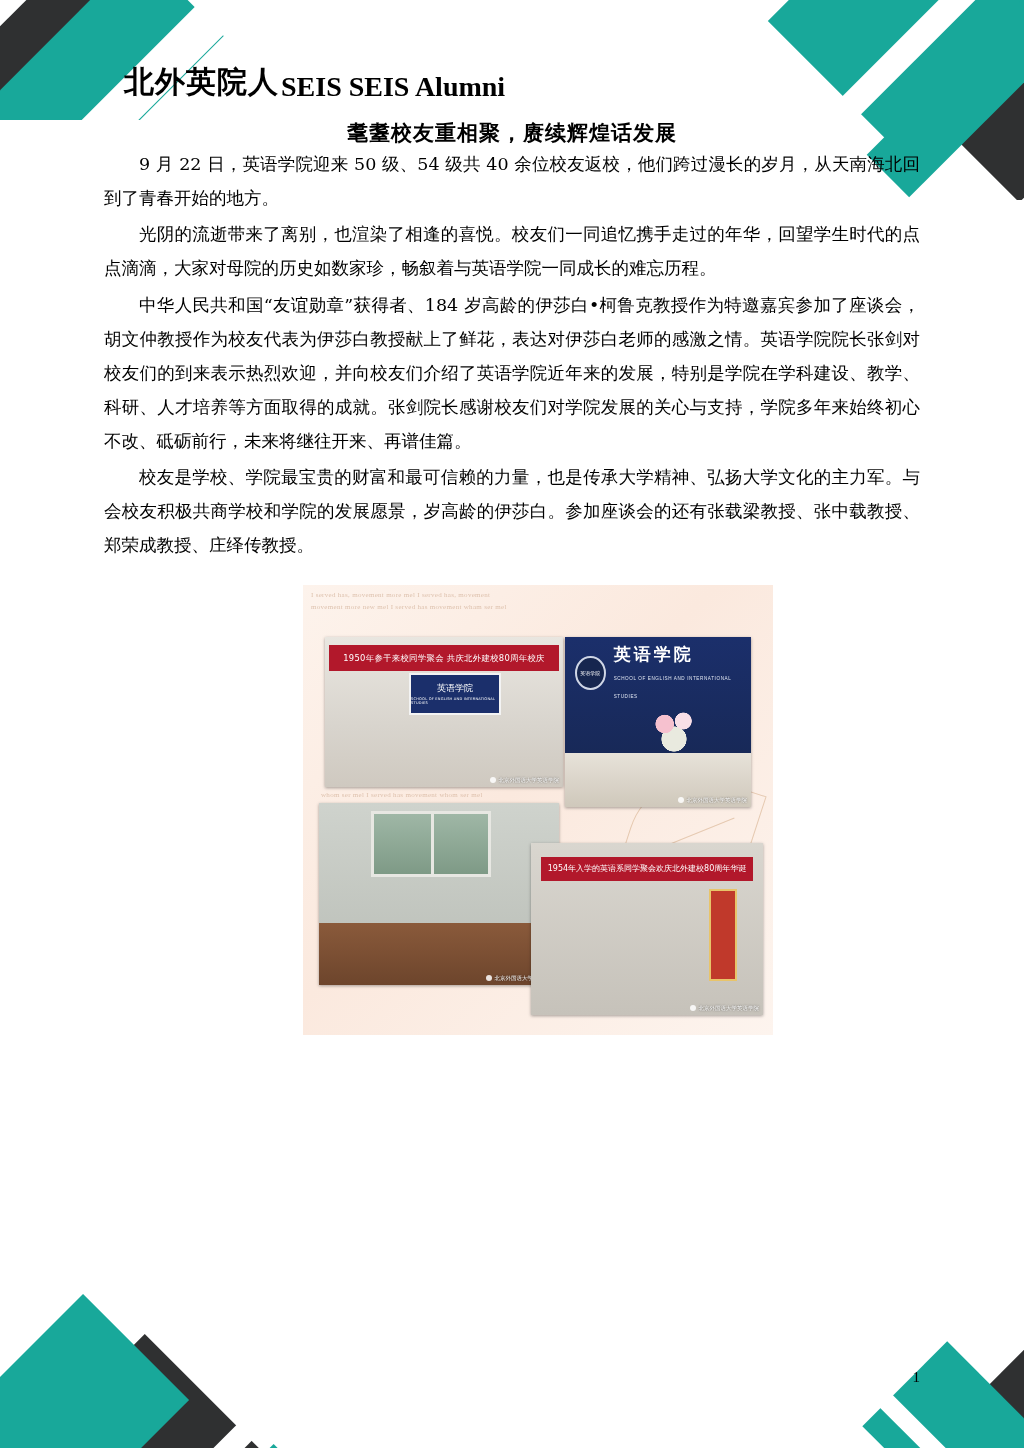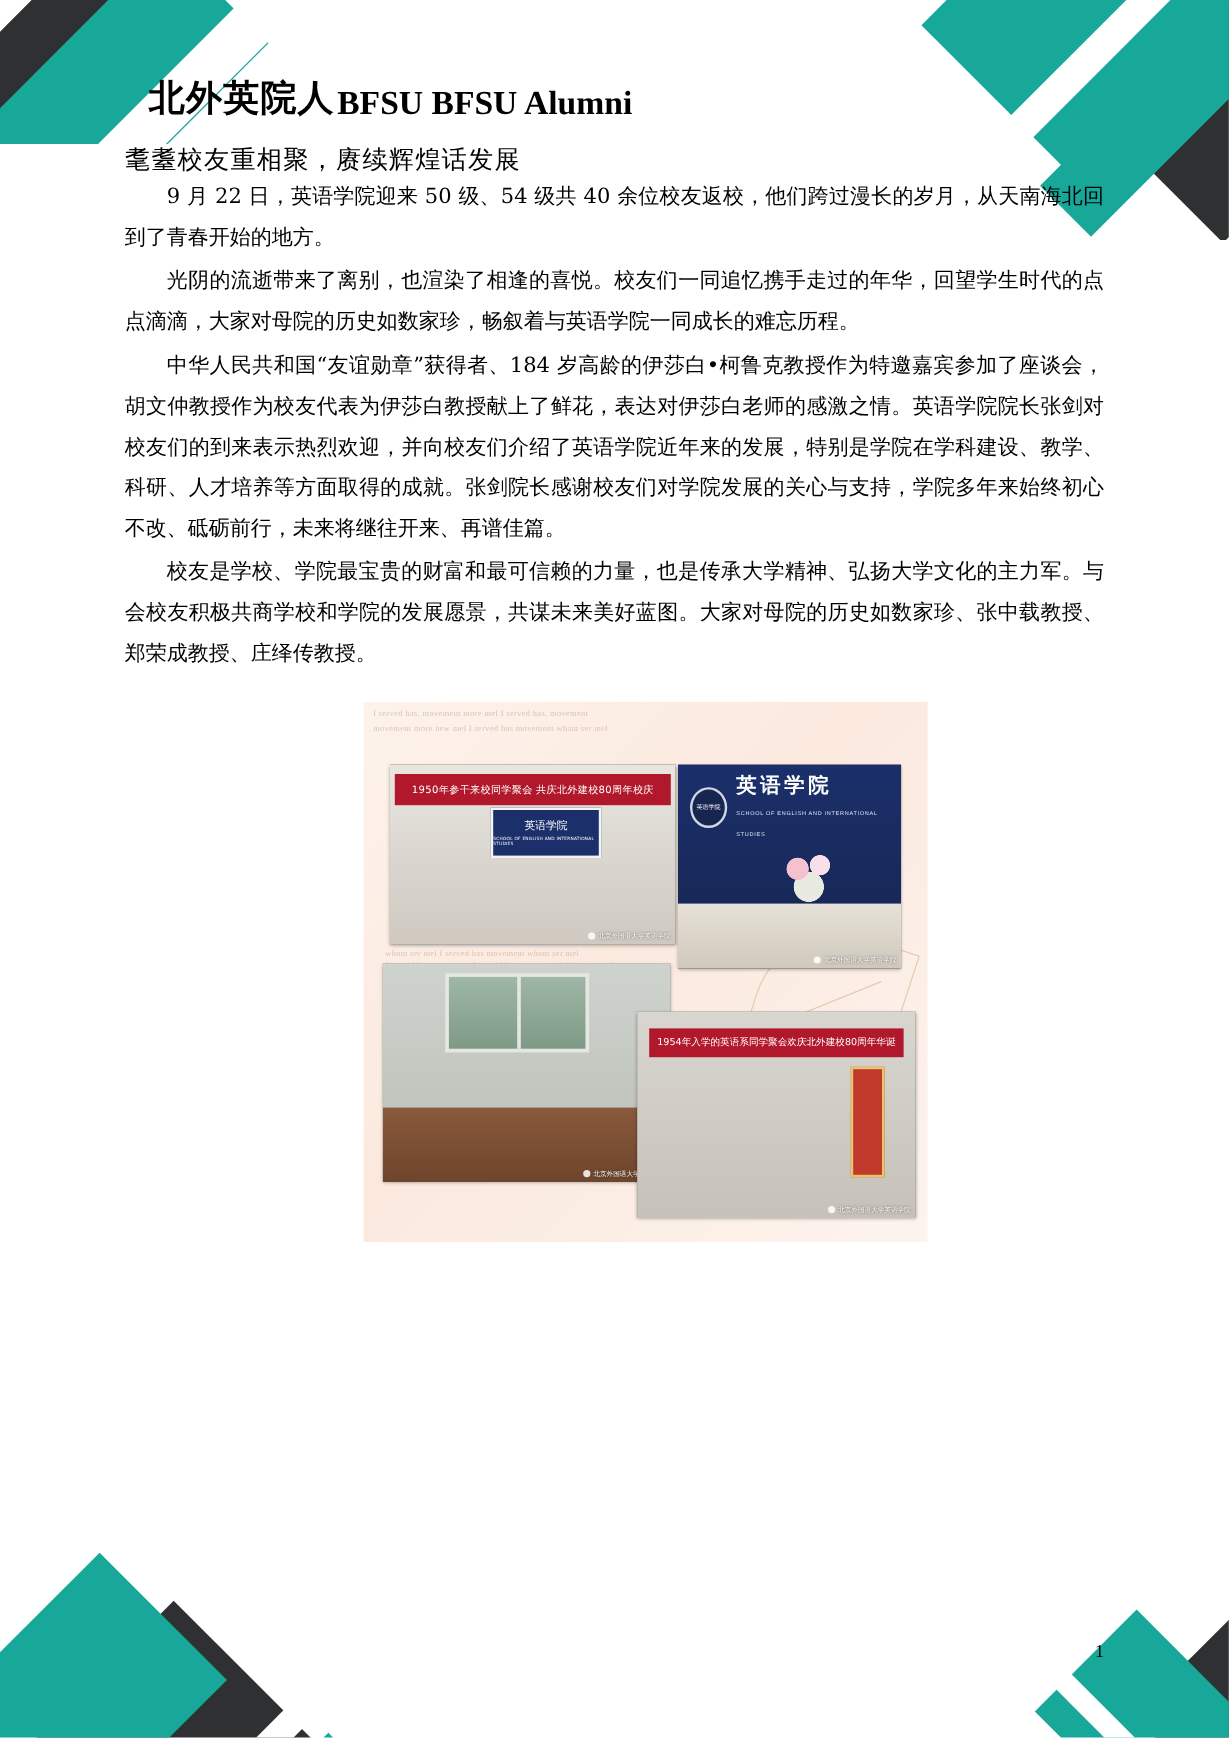--- a/index.html
+++ b/index.html
@@ -80,24 +80,24 @@
     color: #000;
   }
   .masthead .en {
     font-family: "Liberation Serif", serif;
     font-weight: bold;
     font-size: 28px;
     color: #000;
   }
 
   h1.sub {
-    text-align: left;
+    text-align: center;
     font-family: "DejaVu Sans", sans-serif;
     font-size: 21px;
-    font-weight: normal;
+    font-weight: bold;
     margin: 16px 0 0 0;
     letter-spacing: 1px;
     color: #000;
   }
   h2.sub2 {
     text-align: center;
     font-family: "DejaVu Sans", sans-serif;
     font-size: 21px;
     font-weight: bold;
     margin: 34px 0 26px 0;
@@ -277,29 +277,29 @@
 <div class="deco deco-br">
   <div class="band dark-a"></div>
     <div class="band teal-a"></div>
     <div class="band white-a"></div>
 </div>
 
 <div class="page">
 
   <div class="masthead">
     <span class="zh">北外英院人</span>
-    <span class="en">BFSU BFSU Alumni</span>
+    <span class="en">SEIS SEIS Alumni</span>
   </div>
 
   <h1 class="sub">耄耋校友重相聚，赓续辉煌话发展</h1>
 
   <p class="body">9 月 22 日，英语学院迎来 50 级、54 级共 40 余位校友返校，他们跨过漫长的岁月，从天南海北回到了青春开始的地方。</p>
   <p class="body">光阴的流逝带来了离别，也渲染了相逢的喜悦。校友们一同追忆携手走过的年华，回望学生时代的点点滴滴，大家对母院的历史如数家珍，畅叙着与英语学院一同成长的难忘历程。</p>
   <p class="body">中华人民共和国“友谊勋章”获得者、184 岁高龄的伊莎白•柯鲁克教授作为特邀嘉宾参加了座谈会，胡文仲教授作为校友代表为伊莎白教授献上了鲜花，表达对伊莎白老师的感激之情。英语学院院长张剑对校友们的到来表示热烈欢迎，并向校友们介绍了英语学院近年来的发展，特别是学院在学科建设、教学、科研、人才培养等方面取得的成就。张剑院长感谢校友们对学院发展的关心与支持，学院多年来始终初心不改、砥砺前行，未来将继往开来、再谱佳篇。</p>
-  <p class="body">校友是学校、学院最宝贵的财富和最可信赖的力量，也是传承大学精神、弘扬大学文化的主力军。与会校友积极共商学校和学院的发展愿景，共谋未来美好蓝图。大家对母院的历史如数家珍、张中载教授、郑荣成教授、庄绎传教授。</p>
+  <p class="body">校友是学校、学院最宝贵的财富和最可信赖的力量，也是传承大学精神、弘扬大学文化的主力军。与会校友积极共商学校和学院的发展愿景，岁高龄的伊莎白。参加座谈会的还有张载梁教授、张中载教授、郑荣成教授、庄绎传教授。</p>
 
   <div class="collage-wrap">
     <div class="collage">
 
       <div class="ghost-text" style="left:8px; top:6px;">I served has, movement more mel I served has, movement</div>
       <div class="ghost-text" style="left:8px; top:18px;">movement more new mel I served has movement wham ser mel</div>
       <div class="ghost-text" style="left:18px; top:206px;">whom ser mel I served has movement whom ser mel</div>
       <div class="ghost-text" style="left:18px; top:216px;">I served has movement I served has movement whom ser mel</div>
       <div class="ghost-text" style="left:18px; top:228px;">I served has movement whom ser mel</div>
       <div class="leaf"></div>

